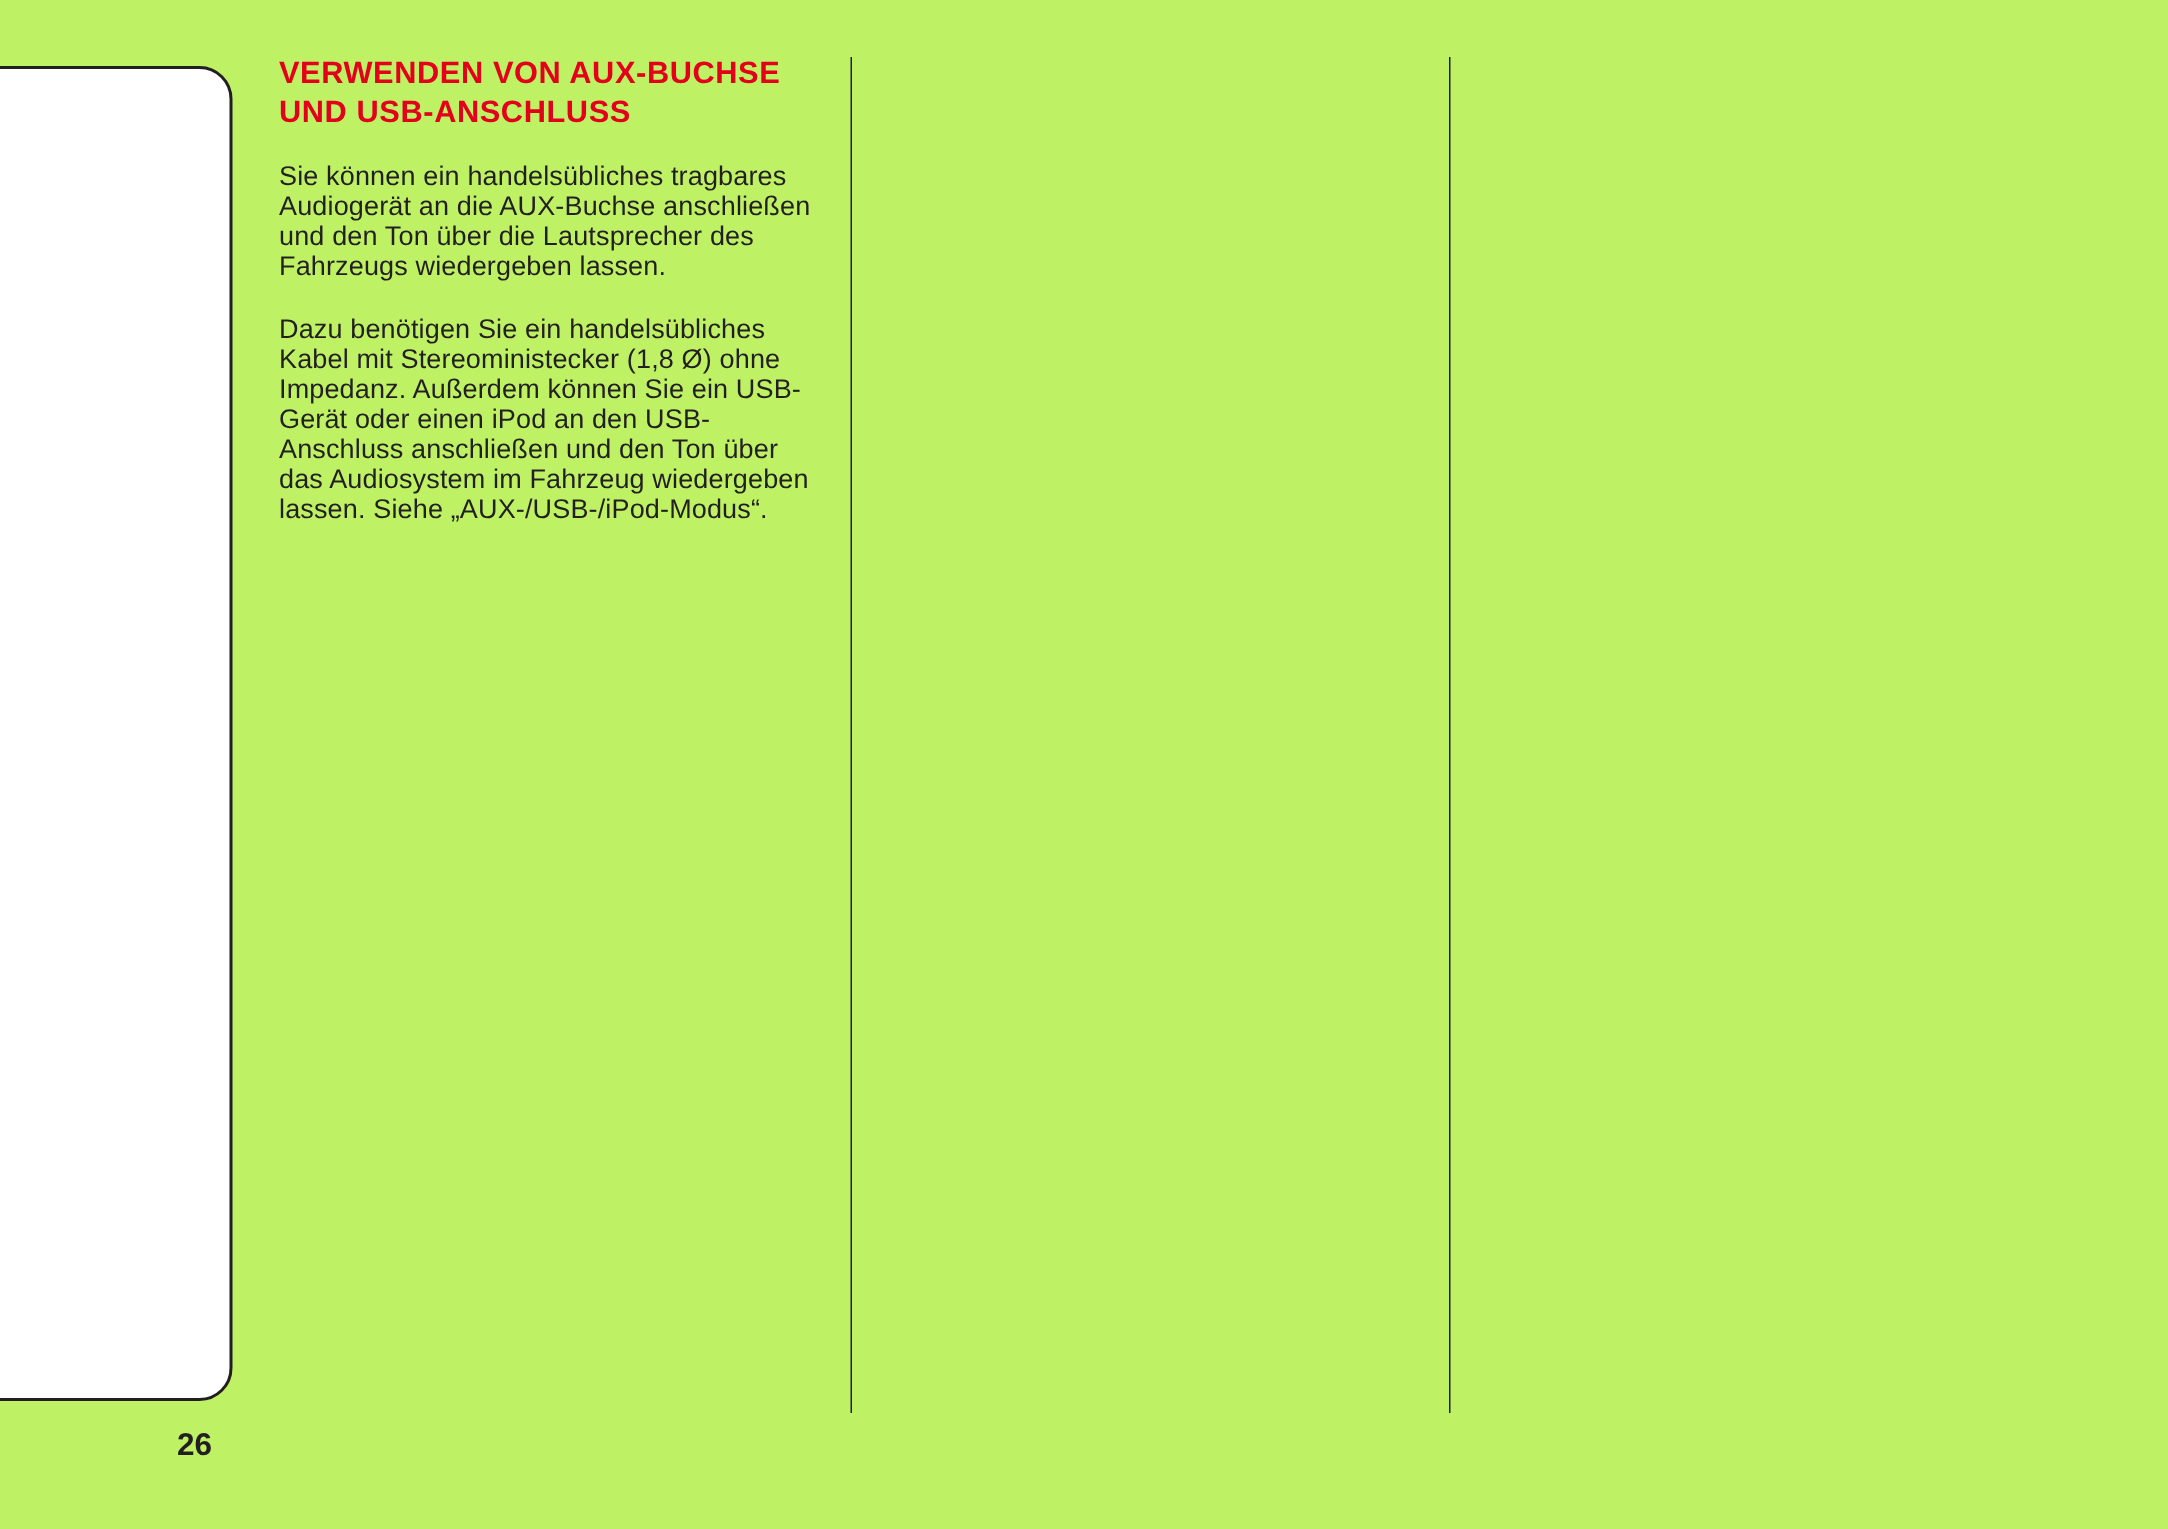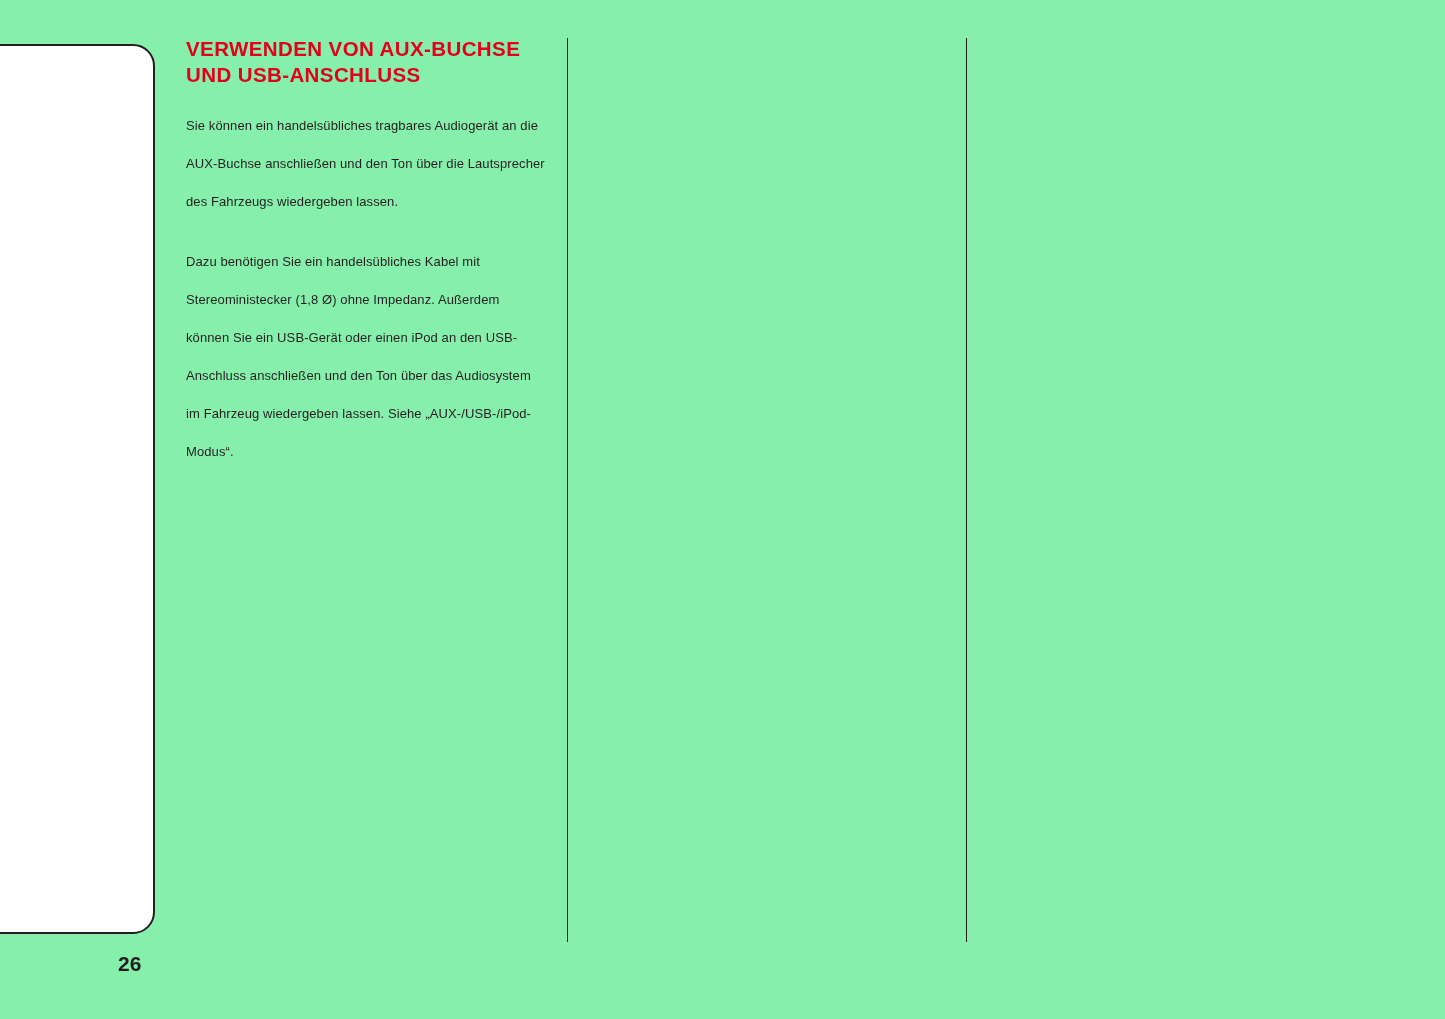--- a/index.html
+++ b/index.html
@@ -14,21 +14,21 @@
     position: relative;
     overflow: hidden;
   }
 
   .page {
     position: absolute;
     left: 0;
     top: 0;
     width: 1445px;
     height: 1019px;
-    background: #86efac;
+    background: #bef264;
   }
 
   
   .side-tab {
     position: absolute;
     left: -60px;
     top: 44px;
     width: 215px;
     height: 890px;
     border: 2px solid #231f20;
@@ -79,22 +79,22 @@
     font-size: 20.5px;
     font-weight: bold;
     line-height: 25.5px;
     letter-spacing: 0.4px;
     text-transform: uppercase;
   }
 
   p.body-text {
     margin: 0 0 22px 0;
     color: #231f20;
-    font-size: 13px;
-    line-height: 38px;
+    font-size: 18px;
+    line-height: 20px;
     letter-spacing: 0.1px;
   }
   p.body-text:last-child { margin-bottom: 0; }
 
   
   .page-number {
     position: absolute;
     left: 118px;
     top: 952px;
     color: #231f20;

